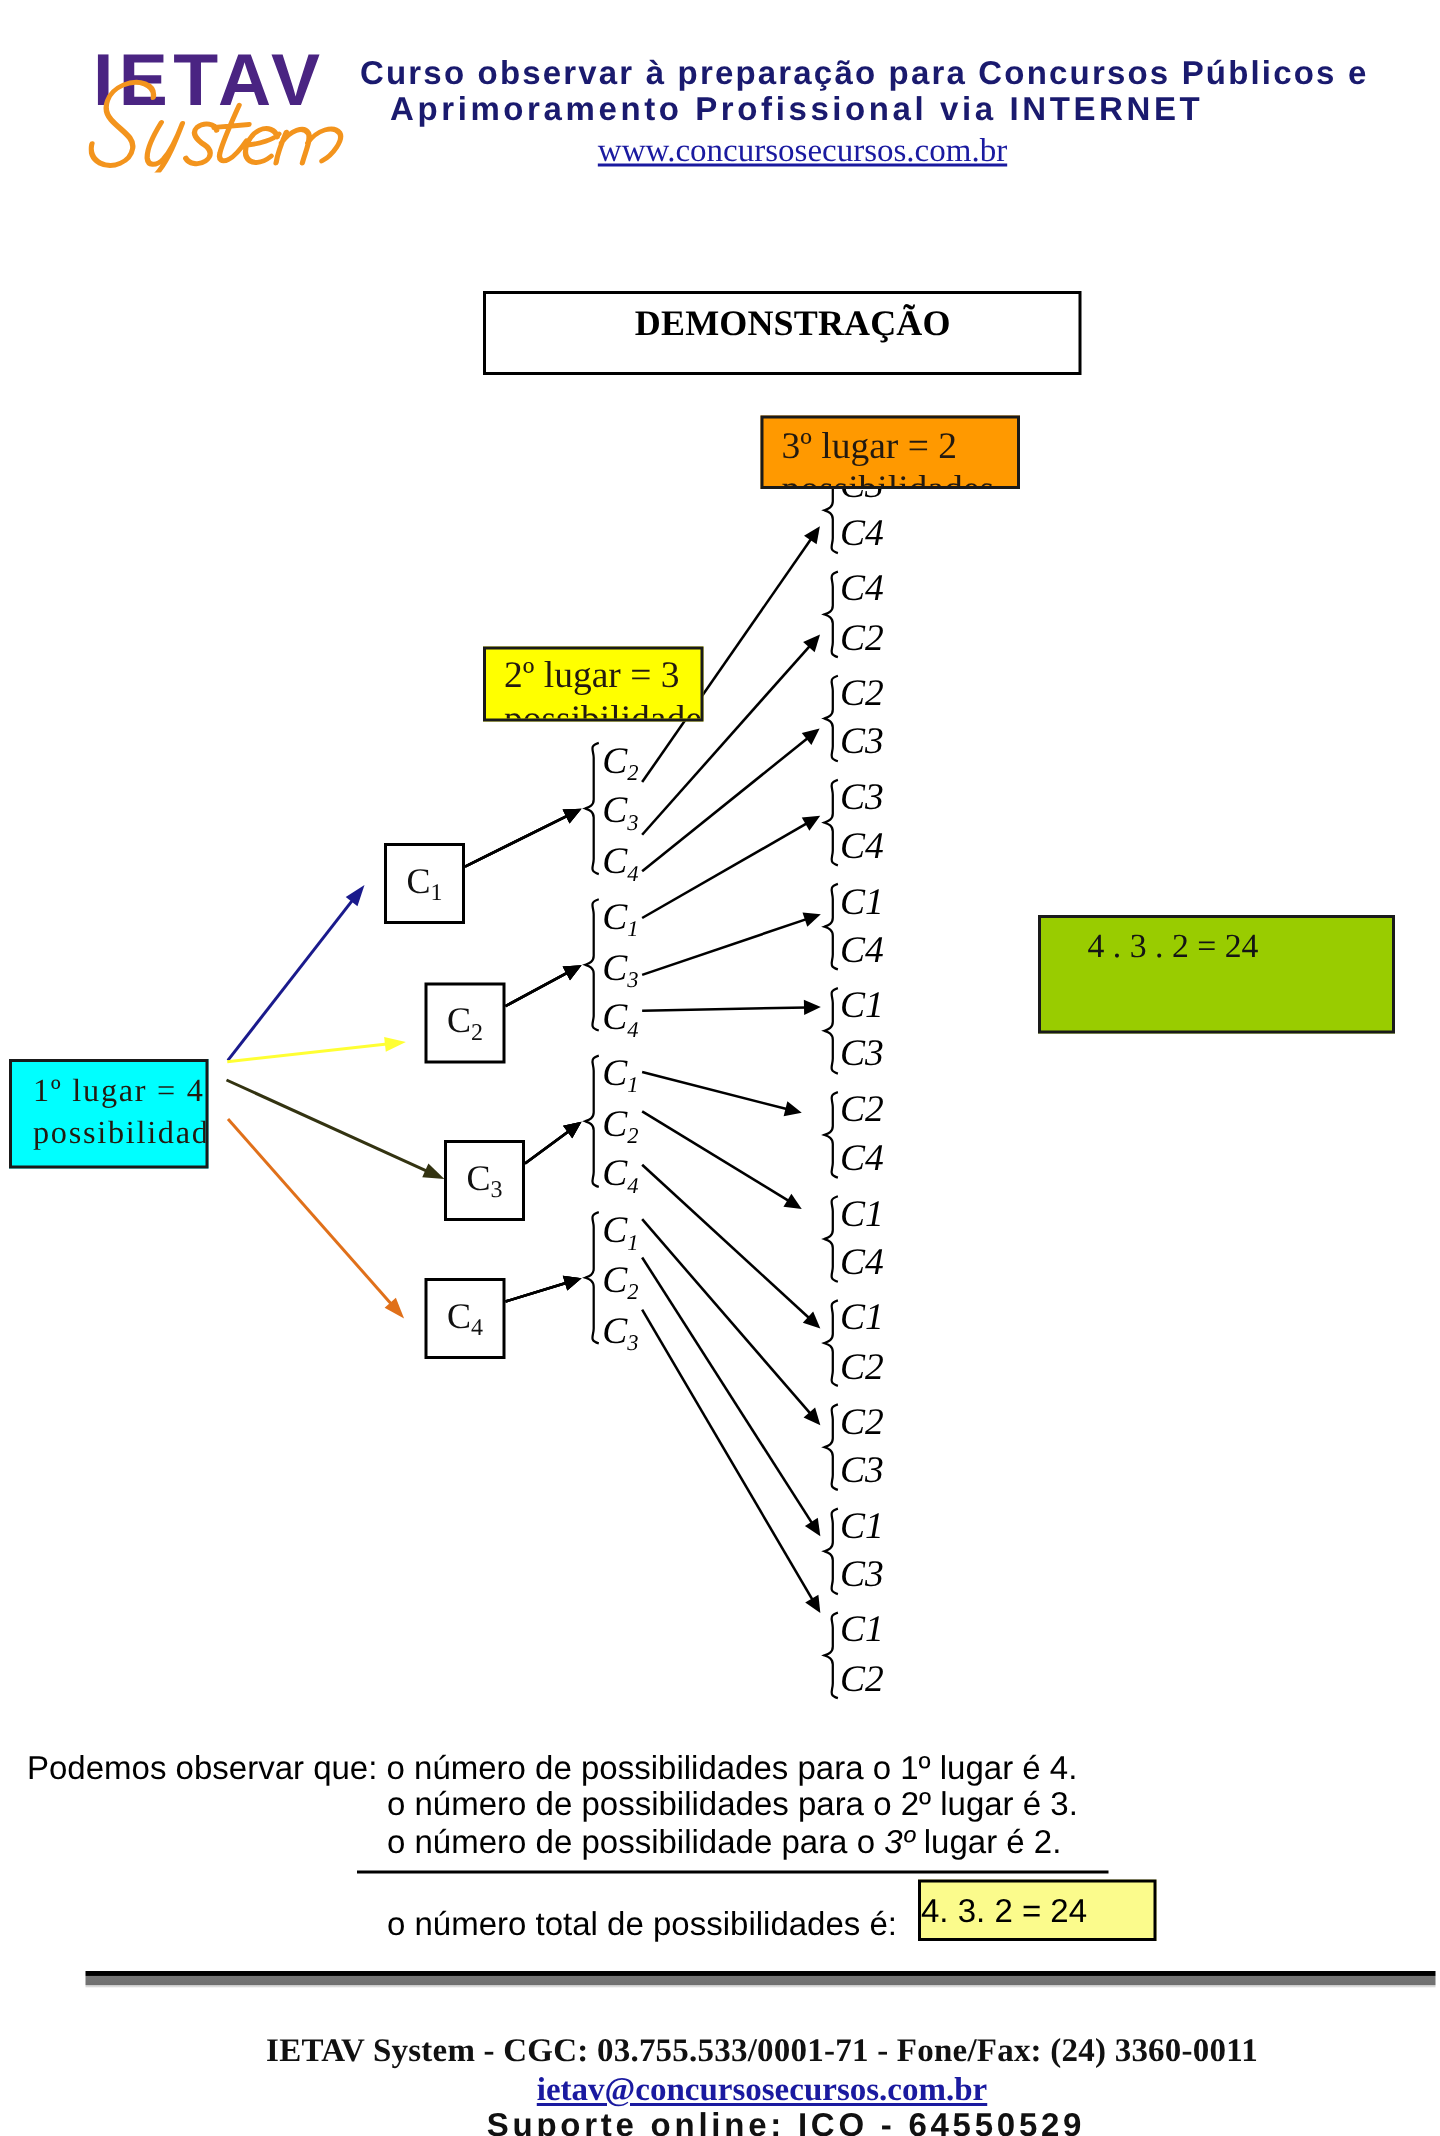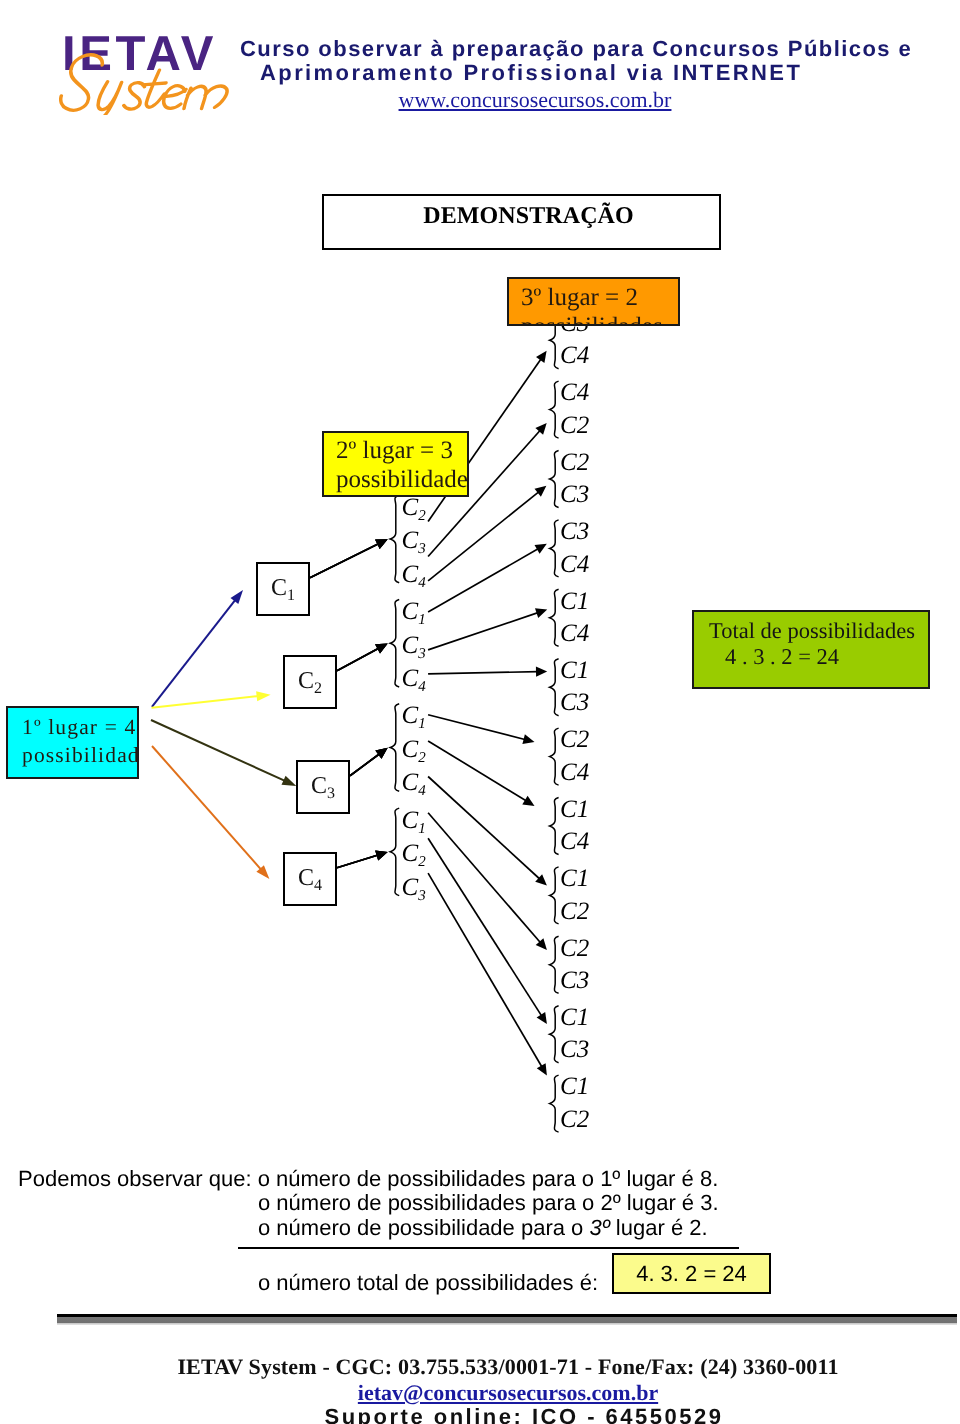--- a/index.html
+++ b/index.html
@@ -27,31 +27,31 @@
 #footer-rule{position:absolute;left:57px;top:1314px;width:900px;height:11px;
   background:linear-gradient(to bottom,#000 0%,#000 27%,#767676 30%,#707070 82%,#c9c9c9 86%,#e8e8e8 100%);}
 .sub2{font-size:15px;position:relative;top:5px;left:0px;font-style:italic;}
 .colorbox{border:2px solid #1a1a1a;box-sizing:border-box;overflow:hidden;}
 .cbtxt{font-size:25px;color:#231a10;line-height:29px;padding:3px 0 0 12px;}
 .cbtxt2{font-size:22.5px;color:#141414;line-height:26px;padding-left:15px;white-space:nowrap;}
 .cbtxt2.c{padding-left:31px;}
 #box-total{padding-top:6px;}
 #box-l1{left:6px;top:676px;width:133px;height:73px;background:#00ffff;}
 #box-l1 .cbtxt{font-size:21.5px;line-height:28px;padding:5px 0 0 14px;letter-spacing:1.15px;}
-#box-l2{left:322px;top:401px;width:147px;height:66px;background:#ffff00;}
+#box-l2{left:322px;top:401px;width:147px;height:50px;background:#ffff00;}
 #box-l3{left:507px;top:247px;width:173px;height:49px;background:#ff9900;padding-top:1px;}
 #box-total{left:692px;top:580px;width:238px;height:79px;background:#99cc00;}
 #concl .cl{white-space:nowrap;position:absolute;line-height:24px;}
 .cl1{left:18px;top:1167px;}
 .cl2{left:258px;top:1191px;}
 .cl3{left:258px;top:1216px;}
 .cl4{left:258px;top:1271px;}
 #concl-rule{position:absolute;left:238px;top:1247px;width:501px;height:2px;background:#000;}
 #resbox{position:absolute;left:612px;top:1253px;width:159px;height:41px;background:#fbfb8c;
-  border:2px solid #000;box-sizing:border-box;text-align:center;font-size:22px;
+  border:2px solid #000;box-sizing:border-box;font-size:22px;
   font-family:"Liberation Sans",sans-serif;line-height:38px;}
 .ftxt{width:960px;text-align:center;left:28px;}
 #f1{top:1324px;font-weight:bold;font-size:22px;letter-spacing:0.15px;color:#111;}
 #f2{top:1350px;font-size:22px;color:#1a1aa0;font-weight:bold;}
 #f2 span{text-decoration:underline;}
 #f3{top:1374px;left:44px;font-family:"Liberation Sans",sans-serif;font-weight:bold;font-size:22px;
   letter-spacing:2.5px;color:#111;}
 #f4{top:1402px;font-size:22px;color:#111;left:47px;}
 </style>
 </head>
@@ -194,25 +194,24 @@
 <div class="abs colorbox" id="box-l1">
     <div class="cbtxt">1º lugar = 4 possibilidades</div>
   </div>
 <div class="abs colorbox" id="box-l2">
     <div class="cbtxt">2º lugar = 3 possibilidade</div>
   </div>
 <div class="abs colorbox" id="box-l3">
     <div class="cbtxt">3º lugar = 2 possibilidades</div>
   </div>
 <div class="abs colorbox" id="box-total">
-    <div class="cbtxt2">Total de possibilidades</div>
     <div class="cbtxt2 c">4 . 3 . 2 = 24</div>
   </div>
 <div id="concl">
-    <div class="cl cl1">Podemos observar que: o número de possibilidades para o 1º lugar é 8.</div>
+    <div class="cl cl1">Podemos observar que: o número de possibilidades para o 1º lugar é 4.</div>
     <div class="cl cl2">o número de possibilidades para o 2º lugar é 3.</div>
     <div class="cl cl3"><span>o número de possibilidade para o </span><i>3º</i><span> lugar é 2.</span></div>
     <div class="cl cl4">o número total de possibilidades é:</div>
     <div id="resbox"><span>4. 3. 2 = 24</span></div>
     <div id="concl-rule"></div>
   </div>
 <div id="footer-rule"></div>
 <div class="abs ftxt" id="f1">IETAV System - CGC: 03.755.533/0001-71 - Fone/Fax: (24) 3360-0011</div>
 <div class="abs ftxt" id="f2"><span>ietav@concursosecursos.com.br</span></div>
 <div class="abs ftxt" id="f3">Suporte online: ICQ - 64550529</div>

